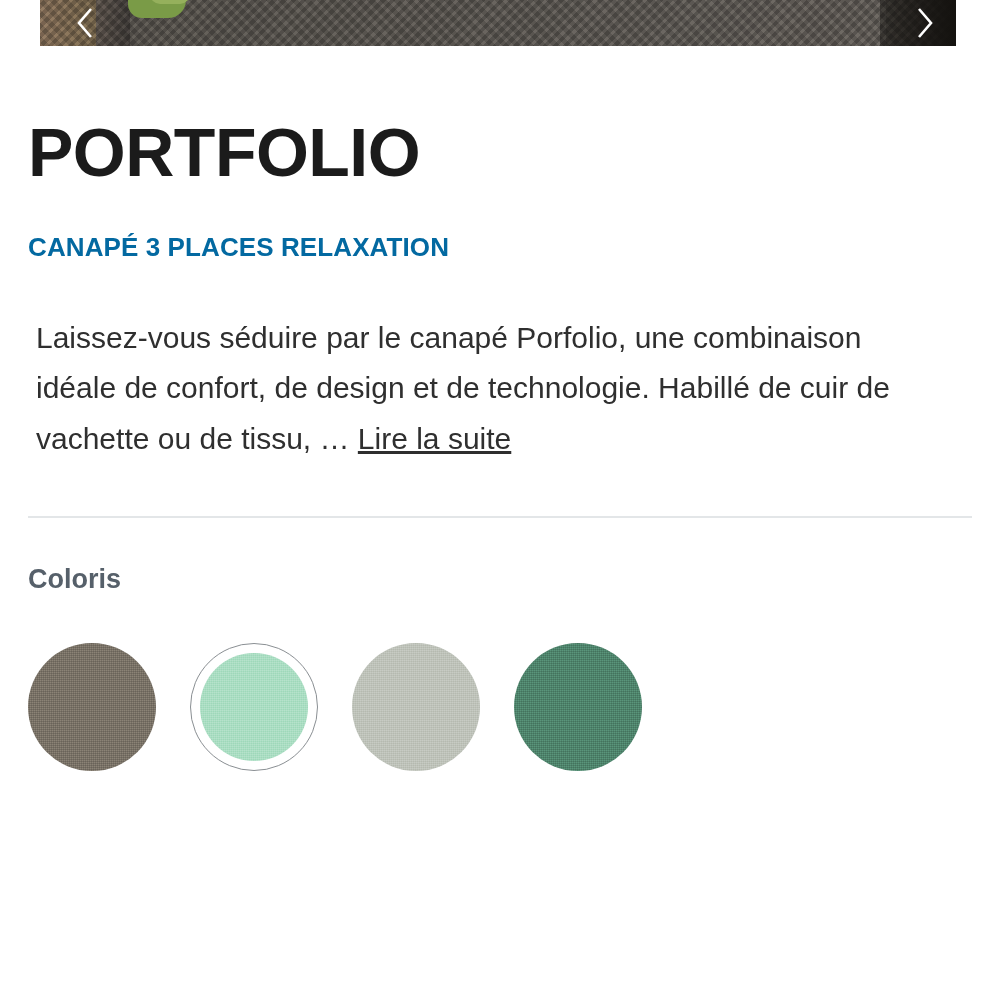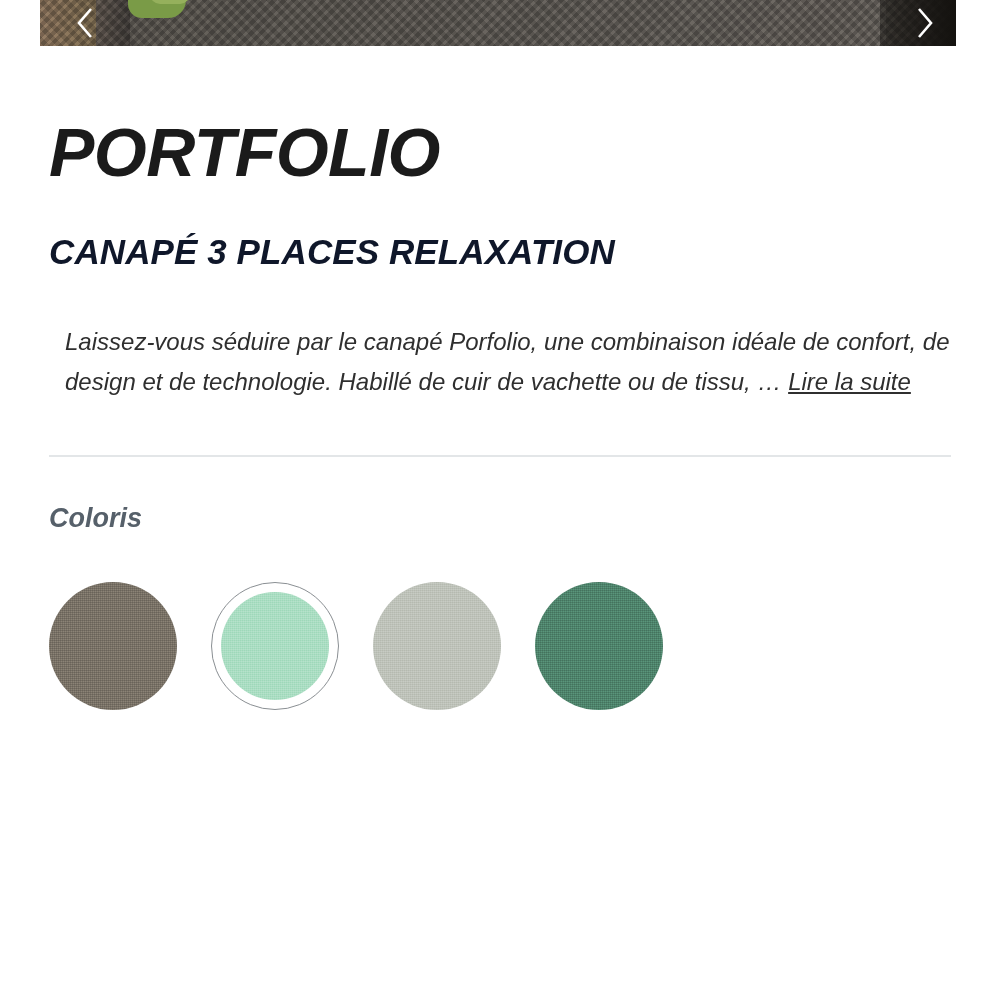--- a/index.html
+++ b/index.html
@@ -96,54 +96,53 @@
     color: #ffffff;
     cursor: pointer;
     user-select: none;
   }
   .nav-arrow svg { display: block; }
   .nav-prev { left: 58px; }
   .nav-next { right: 48px; }
 
   
   .content {
-    padding: 0 49px;
+    padding: 0 28px;
     box-sizing: border-box;
-    font-style: italic;
   }
 
   .brand-title {
     font-size: 68px;
     line-height: 1;
     font-weight: 700;
     letter-spacing: -0.5px;
     color: #1b1b1b;
     margin: 72px 0 0 0;
   }
 
   .product-title {
-    font-size: 35px;
+    font-size: 26px;
     font-weight: 700;
-    color: #0f172a;
+    color: #0369a1;
     margin: 46px 0 0 0;
     letter-spacing: 0.1px;
   }
 
   .dimensions {
     font-size: 30px;
     font-weight: 400;
     color: #2a2a2a;
     margin: 28px 0 0 0;
   }
 
   .description {
-    font-size: 24px;
+    font-size: 30px;
     line-height: 1.68;
     color: #2f2f2f;
-    margin: 50px 0 0 16px;
+    margin: 50px 0 0 8px;
     max-width: 890px;
   }
 
   .read-more {
     color: #2f2f2f;
     text-decoration: underline;
     cursor: pointer;
   }
 
   .divider {

